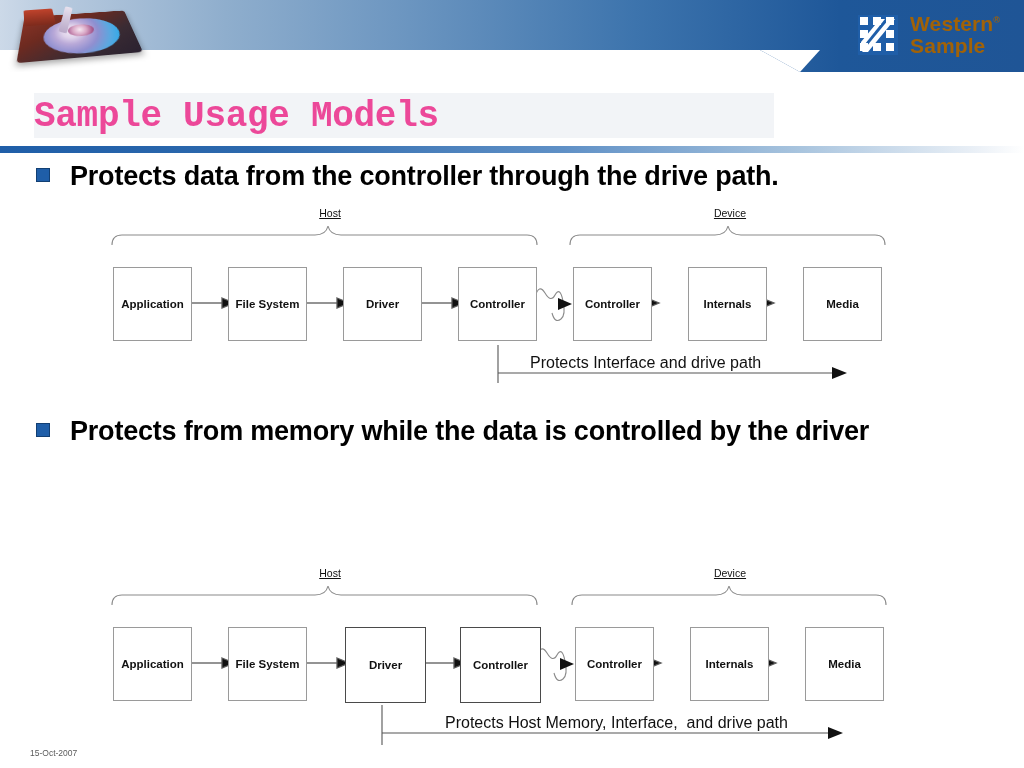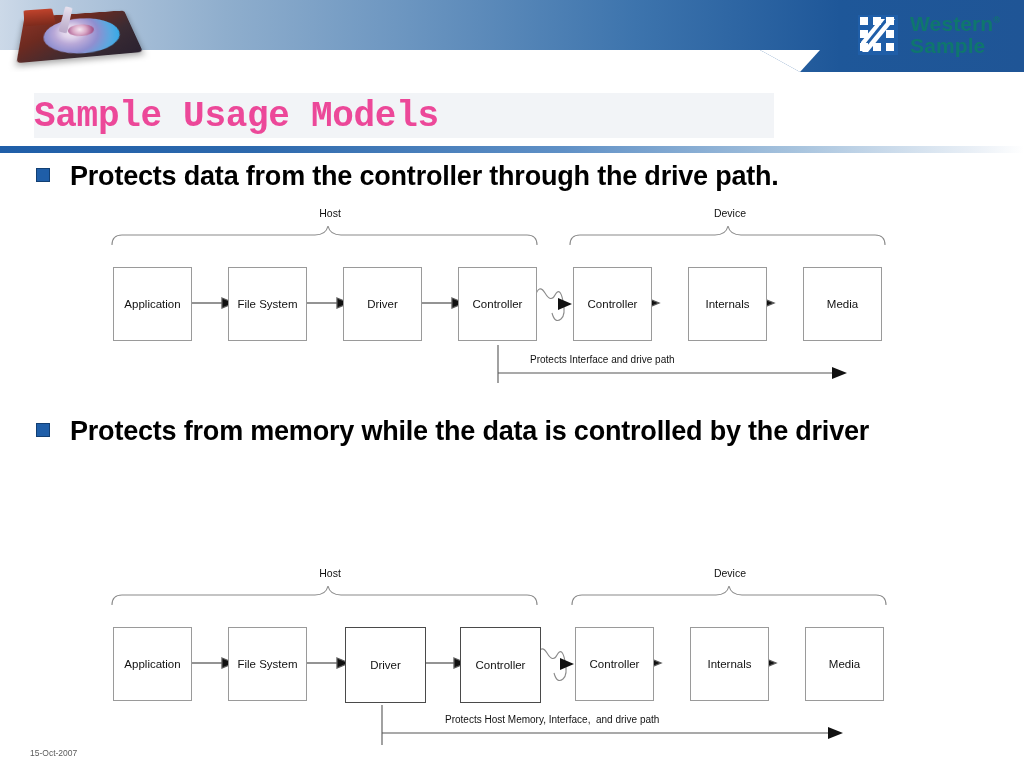--- a/index.html
+++ b/index.html
@@ -49,21 +49,21 @@
   .hdd-conn{
     position:absolute;left:8px;top:8px;width:30px;height:22px;
     background:linear-gradient(180deg,#c0432c,#7d2a1c);
     transform:perspective(160px) rotateX(44deg) rotateZ(-6deg);
     border-radius:2px;
   }
   .wd-logo{
     position:absolute;right:24px;top:8px;height:54px;display:flex;align-items:center;gap:12px;
   }
   .wd-mark{width:40px;height:40px;}
-  .wd-word{color:#0f766e;font-weight:bold;line-height:1.03;font-size:21px;letter-spacing:.1px;}
+  .wd-word{color:#a16207;font-weight:bold;line-height:1.03;font-size:21px;letter-spacing:.1px;}
   .wd-word .reg{font-size:9px;vertical-align:super;font-weight:bold;}
 
   
   .title{
     position:absolute;left:34px;top:93px;width:740px;height:45px;
     background:#f2f4f7;
   }
   .title-text{
     position:absolute;left:34px;top:95px;
     font-size:36px;font-weight:bold;color:#ec4899;letter-spacing:-.3px;
@@ -89,28 +89,28 @@
 
   #bullet1{left:36px;top:158px;width:900px;}
   #bullet2{left:36px;top:413px;width:930px;}
   #bullet3{left:88px;top:506px;width:820px;}
 
   
   .diagram{position:absolute;}
   .dbox{
     position:absolute;background:#fff;border:1px solid #9a9a9a;
     display:flex;align-items:center;justify-content:center;text-align:center;
-    font-size:11.5px;color:#111;line-height:13px;
+    font-size:11.5px;color:#111;line-height:13px;font-weight:bold;
   }
   .dbox.thick{border:1.8px solid #4a4a4a;}
   .dlabel{
-    position:absolute;font-size:10.5px;color:#111;white-space:nowrap;text-align:center;
+    position:absolute;font-size:10.5px;color:#111;white-space:nowrap;text-align:center;text-decoration:underline;
   }
   .caption{
-    position:absolute;font-size:10px;color:#111;white-space:nowrap;
+    position:absolute;font-size:16px;color:#111;white-space:nowrap;
   }
   svg.overlay{position:absolute;left:0;top:0;overflow:visible;}
 
   .datestamp{
     position:absolute;left:30px;top:748px;font-size:8.5px;color:#5a5a5a;white-space:nowrap;
   }
 </style>
 </head>
 <body>
 

